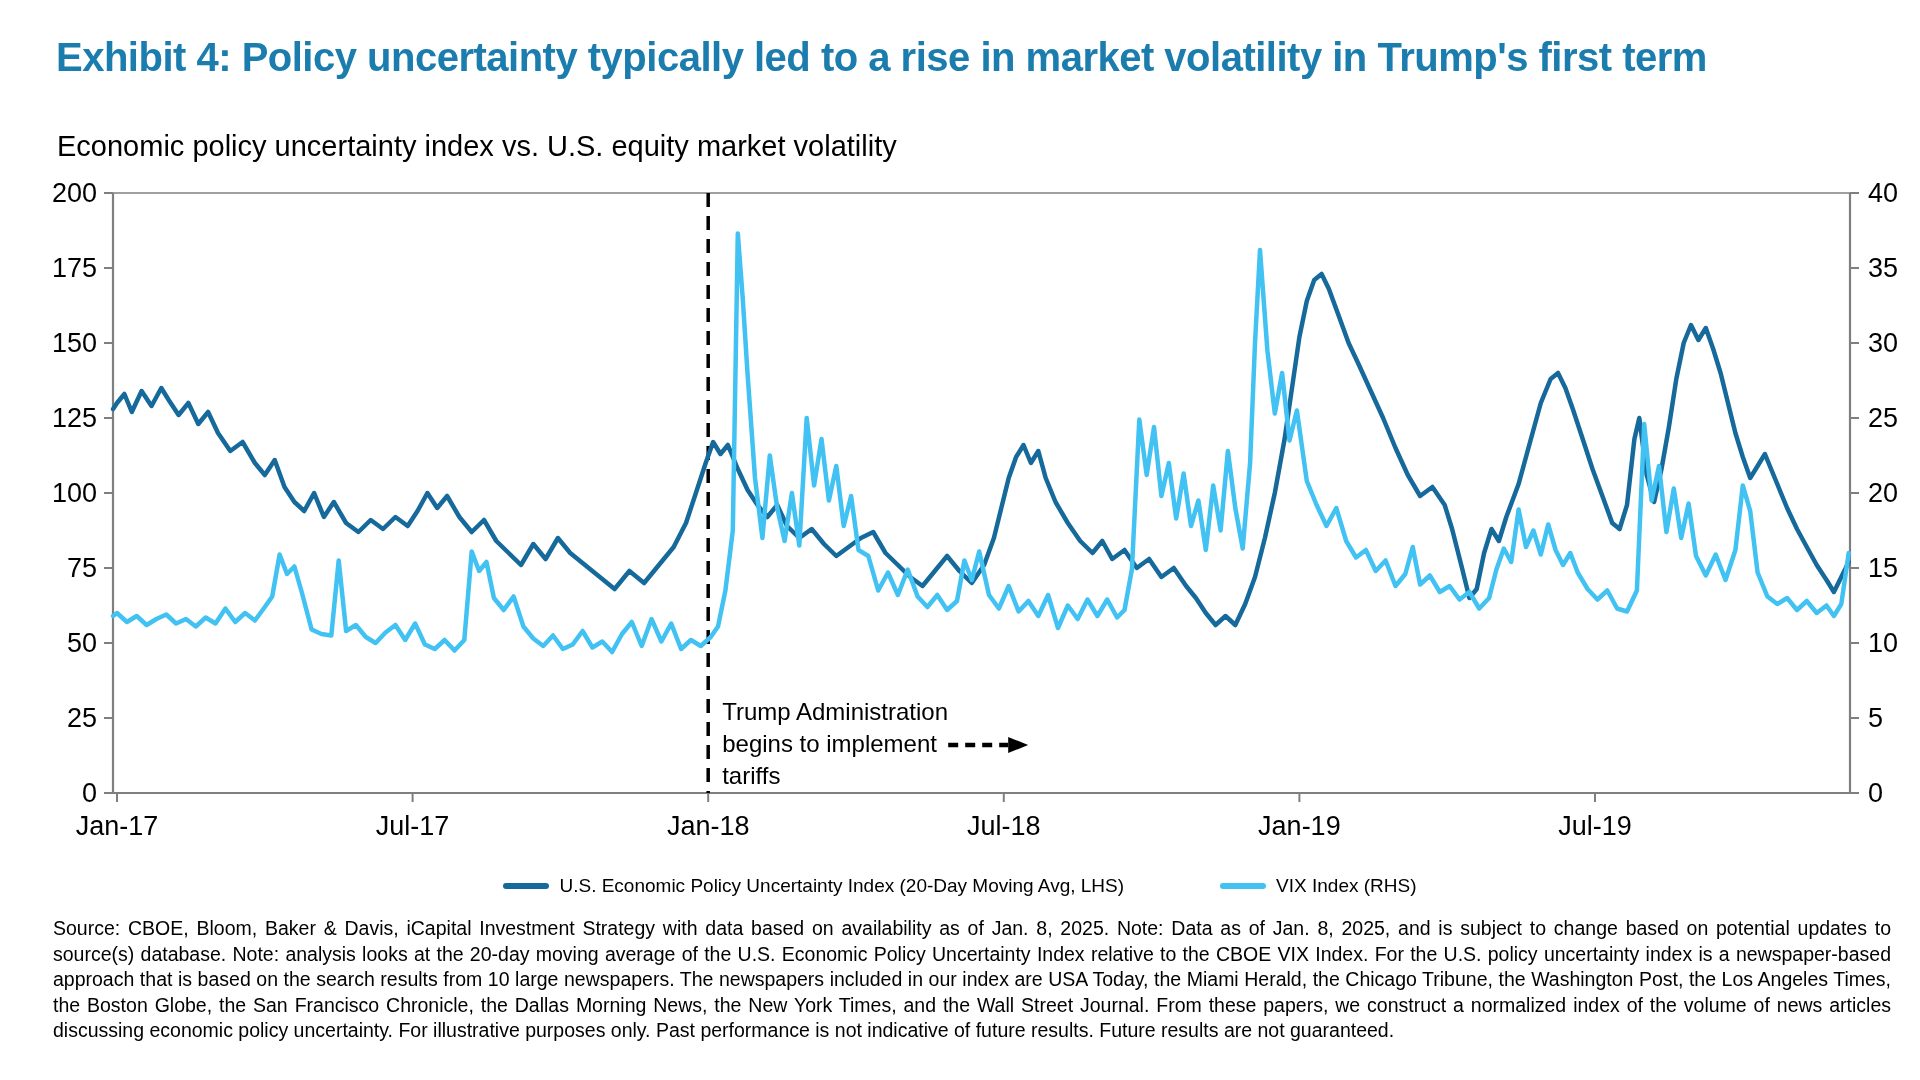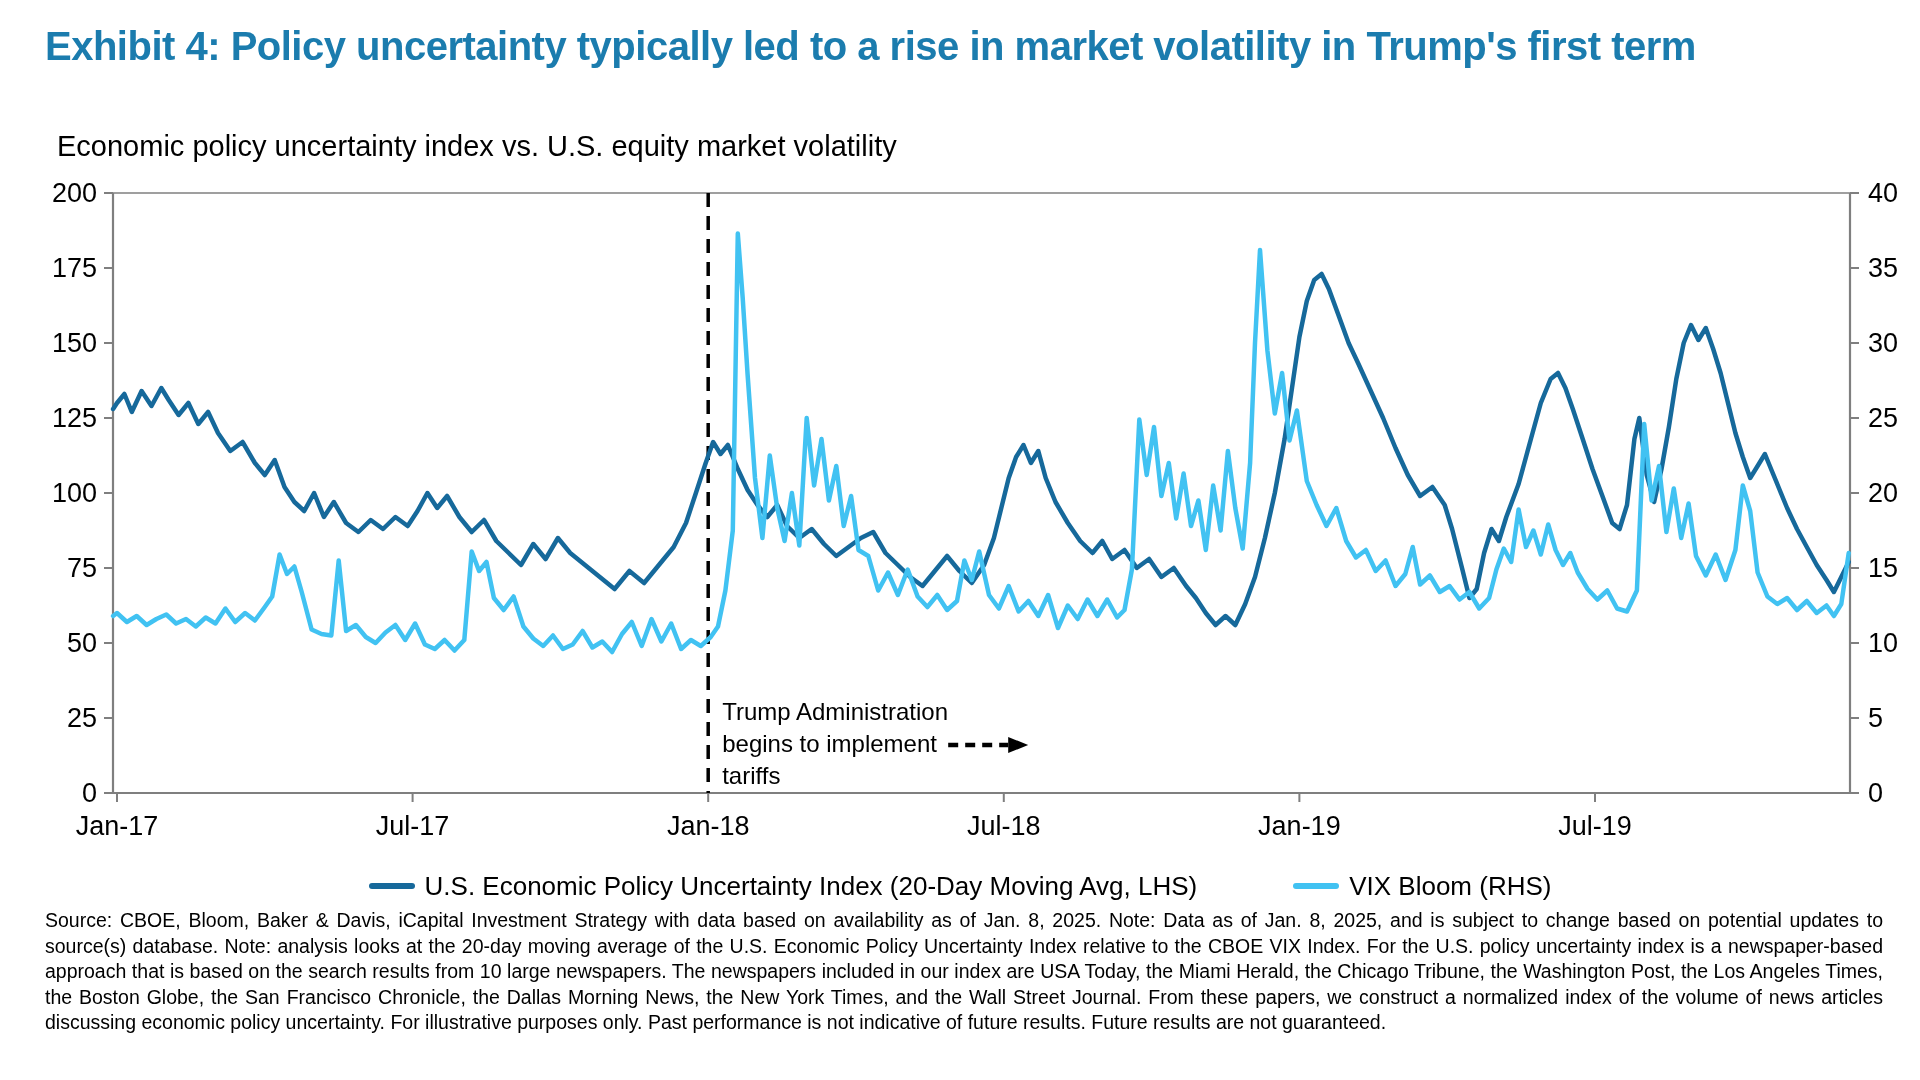--- a/index.html
+++ b/index.html
@@ -1,37 +1,37 @@
 <!DOCTYPE html>
 <html><head>
 <meta charset="utf-8">
 <style>
   html,body{margin:0;padding:0;background:#ffffff;}
   body{width:1920px;height:1080px;position:relative;font-family:"Liberation Sans",sans-serif;overflow:hidden;}
   .page-title{
     position:absolute;left:45px;top:24px;width:1840px;
-    font-size:40px;font-weight:700;letter-spacing:-0.5px;margin:0;
+    font-size:40px;font-weight:700;letter-spacing:-0.5px;margin:11px;
   }
   .page-subtitle{
     position:absolute;left:45px;top:118px;width:1400px;
     font-size:29px;font-weight:500;color:#000;margin:12px;
   }
   #chart{position:absolute;left:0;top:0;}
   #chart text{font-family:"Liberation Sans",sans-serif;fill:#000;}
   .legend-row{
     position:absolute;left:0;top:868px;width:1920px;height:36px;
     display:flex;justify-content:center;align-items:center;gap:96px;
   }
   .legend-item{display:flex;align-items:center;gap:10px;}
   .legend-swatch{width:46px;height:6px;border-radius:3px;}
-  .legend-label{font-size:26px;font-weight:500;color:#000;}
+  .legend-label{font-size:19px;font-weight:500;color:#000;}
   .footnote{
     position:absolute;left:45px;top:908px;width:1838px;
     font-size:19.5px;line-height:25.5px;color:#000;
-    text-align:justify;margin:0;
+    text-align:justify;margin:8px;
   }
 </style>
 </head>
 <body>
 
 <h1 class="page-title" style="color: rgb(27, 124, 174);">Exhibit 4: Policy uncertainty typically led to a rise in market volatility in Trump's first term</h1>
 <h2 class="page-subtitle">Economic policy uncertainty index vs. U.S. equity market volatility</h2>
 
 <svg id="chart" width="1920" height="860" viewBox="0 0 1920 860">
     <line x1="113" y1="193" x2="1850" y2="193" stroke="#7F7F7F" stroke-width="1.6"></line>
@@ -96,17 +96,17 @@
     <polygon points="1008.192,737 1028.192,745 1008.192,753" fill="#000"></polygon>
   </svg>
 
 <div class="legend-row" id="legend">
     <div class="legend-item">
       <span class="legend-swatch" style="background-color: rgb(22, 105, 155);"></span>
       <span class="legend-label">U.S. Economic Policy Uncertainty Index (20-Day Moving Avg, LHS)</span>
     </div>
     <div class="legend-item">
       <span class="legend-swatch" style="background-color: rgb(65, 194, 242);"></span>
-      <span class="legend-label">VIX Bloom (RHS)</span>
+      <span class="legend-label">VIX Index (RHS)</span>
     </div>
   </div>
 
 <p class="footnote">Source: CBOE, Bloom, Baker &amp; Davis, iCapital Investment Strategy with data based on availability as of Jan. 8, 2025. Note: Data as of Jan. 8, 2025, and is subject to change based on potential updates to source(s) database. Note: analysis looks at the 20-day moving average of the U.S. Economic Policy Uncertainty Index relative to the CBOE VIX Index. For the U.S. policy uncertainty index is a newspaper-based approach that is based on the search results from 10 large newspapers. The newspapers included in our index are USA Today, the Miami Herald, the Chicago Tribune, the Washington Post, the Los Angeles Times, the Boston Globe, the San Francisco Chronicle, the Dallas Morning News, the New York Times, and the Wall Street Journal. From these papers, we construct a normalized index of the volume of news articles discussing economic policy uncertainty. For illustrative purposes only. Past performance is not indicative of future results. Future results are not guaranteed.</p>
 
 </body></html>

